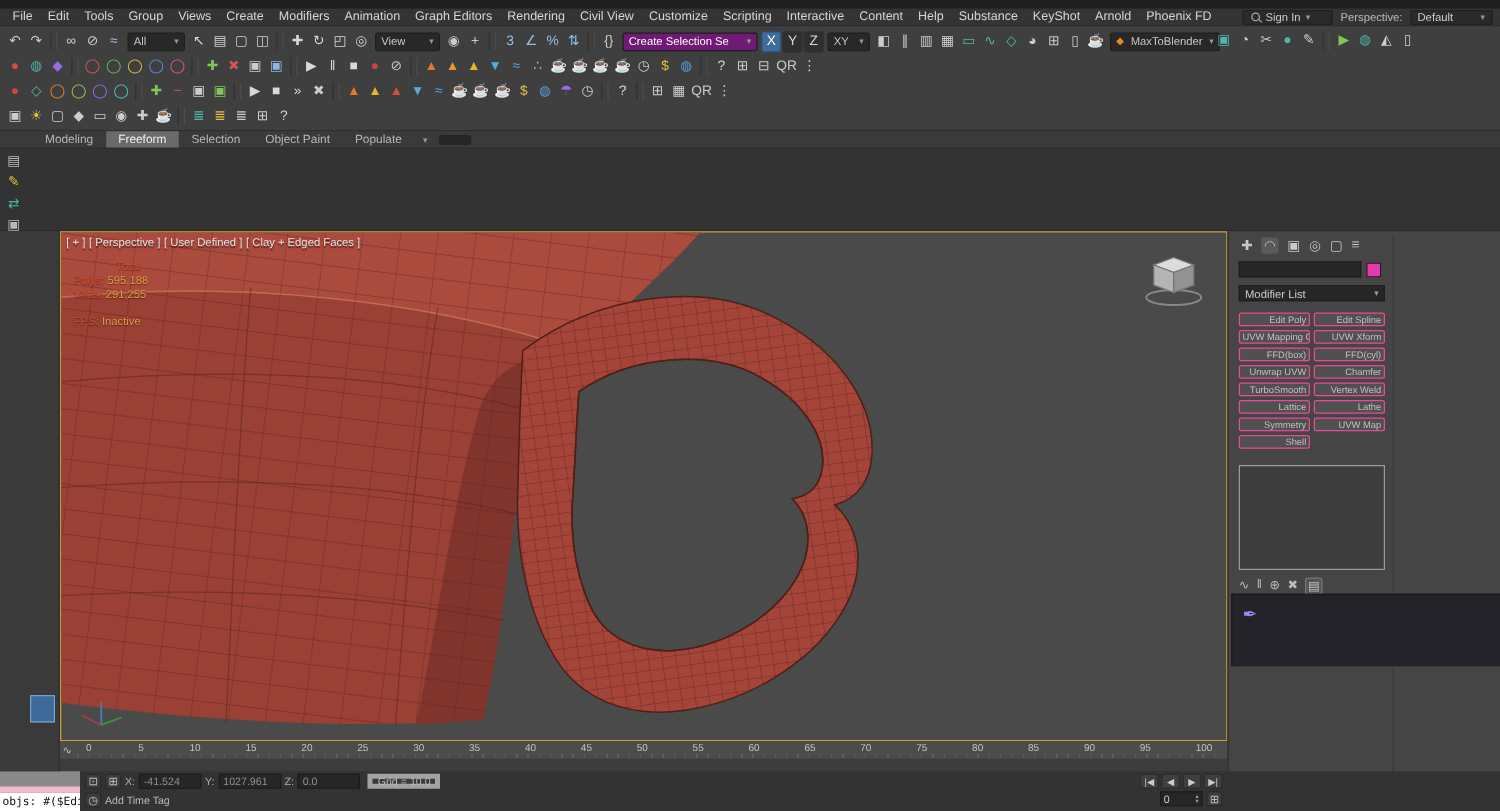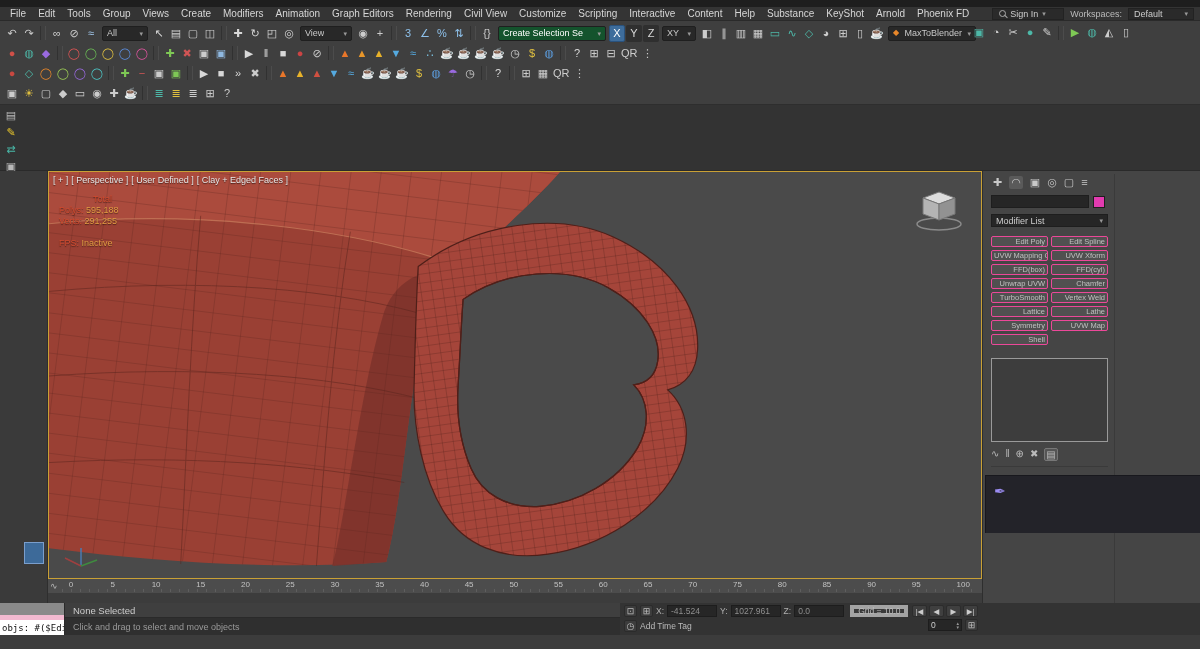--- a/index.html
+++ b/index.html
@@ -148,21 +148,21 @@
         <span class="menu-item"><span>KeyShot</span></span>
         <span class="menu-item"><span>Arnold</span></span>
         <span class="menu-item"><span>Phoenix FD</span></span>
       </div>
     <div class="menu-right">
       <div class="signin">
         <span class="mag"></span>
         <span>Sign In</span>
         <span class="arr2">▾</span>
       </div>
-      <span class="ws-label">Workspaces:</span>
+      <span class="ws-label">Perspective:</span>
       <div class="ws-select">
         <span>Default</span>
         <span class="arr2">▾</span>
       </div>
     </div>
   </div>
 
   <div class="toolbars">
     <div class="tbrow">
 
@@ -231,21 +231,21 @@
         <span class="tbi">
           <span class="g" style="color: rgb(142, 192, 234);">%</span>
         </span>
         <span class="tbi">
           <span class="g" style="color: rgb(142, 192, 234);">⇅</span>
         </span>
         <span class="tsep"></span>
         <span class="tbi">
           <span class="g" style="color: rgb(204, 204, 204);">{}</span>
         </span>
-        <span class="tbi combo" style="width: 108px; background: #14532d; color: rgb(255, 255, 255);">
+        <span class="tbi combo" style="width: 108px; background: #701a75; color: rgb(255, 255, 255);">
           <span class="lab">Create Selection Se</span>
           <span class="arr">▾</span>
         </span>
         <span class="tbi on">
           <span class="g" style="color: rgb(255, 255, 255);">X</span>
         </span>
         <span class="tbi" style="background: rgb(47, 47, 47);">
           <span class="g" style="color: rgb(216, 216, 216);">Y</span>
         </span>
         <span class="tbi" style="background: rgb(47, 47, 47);">
@@ -577,20 +577,42 @@
         <span class="g" style="color: rgb(77, 184, 168);">◍</span>
       </span>
       <span class="tbi">
         <span class="g" style="color: rgb(204, 204, 204);">◭</span>
       </span>
       <span class="tbi">
         <span class="g" style="color: rgb(204, 204, 204);">▯</span>
       </span>
     </div>
 
+  <div class="ribbontabs">
+    <div style="display:flex">
+
+    <span class="rtab">
+          <span>Modeling</span>
+        </span>
+        <span class="rtab active">
+          <span>Freeform</span>
+        </span>
+        <span class="rtab">
+          <span>Selection</span>
+        </span>
+        <span class="rtab">
+          <span>Object Paint</span>
+        </span>
+        <span class="rtab">
+          <span>Populate</span>
+        </span>
+      </div>
+    <span class="rtab-arrow">▾</span>
+    <span class="rpill"></span>
+  </div>
 
   <div class="ribbonpanel">
     <div class="leftcol">
 
     <span class="lci"><span class="g" style="color: rgb(184, 184, 184);">▤</span></span>
         <span class="lci"><span class="g" style="color: rgb(229, 195, 43);">✎</span></span>
         <span class="lci"><span class="g" style="color: rgb(73, 184, 168);">⇄</span></span>
         <span class="lci"><span class="g" style="color: rgb(184, 184, 184);">▣</span></span>
       </div>
   </div>
@@ -747,24 +769,20 @@
   </div>
 
   <div class="statusbar">
     <div class="listener">
       <div class="l-gray"></div>
       <div class="l-pink"></div>
       <div class="l-white">
           <span>objs: #($Edi</span>
         </div>
     </div>
-    <div class="prompt">
-      <div class="p1">None Selected</div>
-      <div class="p2">Click and drag to select and move objects</div>
-    </div>
     <div class="coords">
       <div class="coord-row1">
         <span class="miniico">⊡</span>
         <span class="miniico">⊞</span>
         <span class="clabel">X:</span>
         <span class="cbox">-41.524</span>
         <span class="clabel">Y:</span>
         <span class="cbox">1027.961</span>
         <span class="clabel">Z:</span>
         <span class="cbox">0.0</span>

